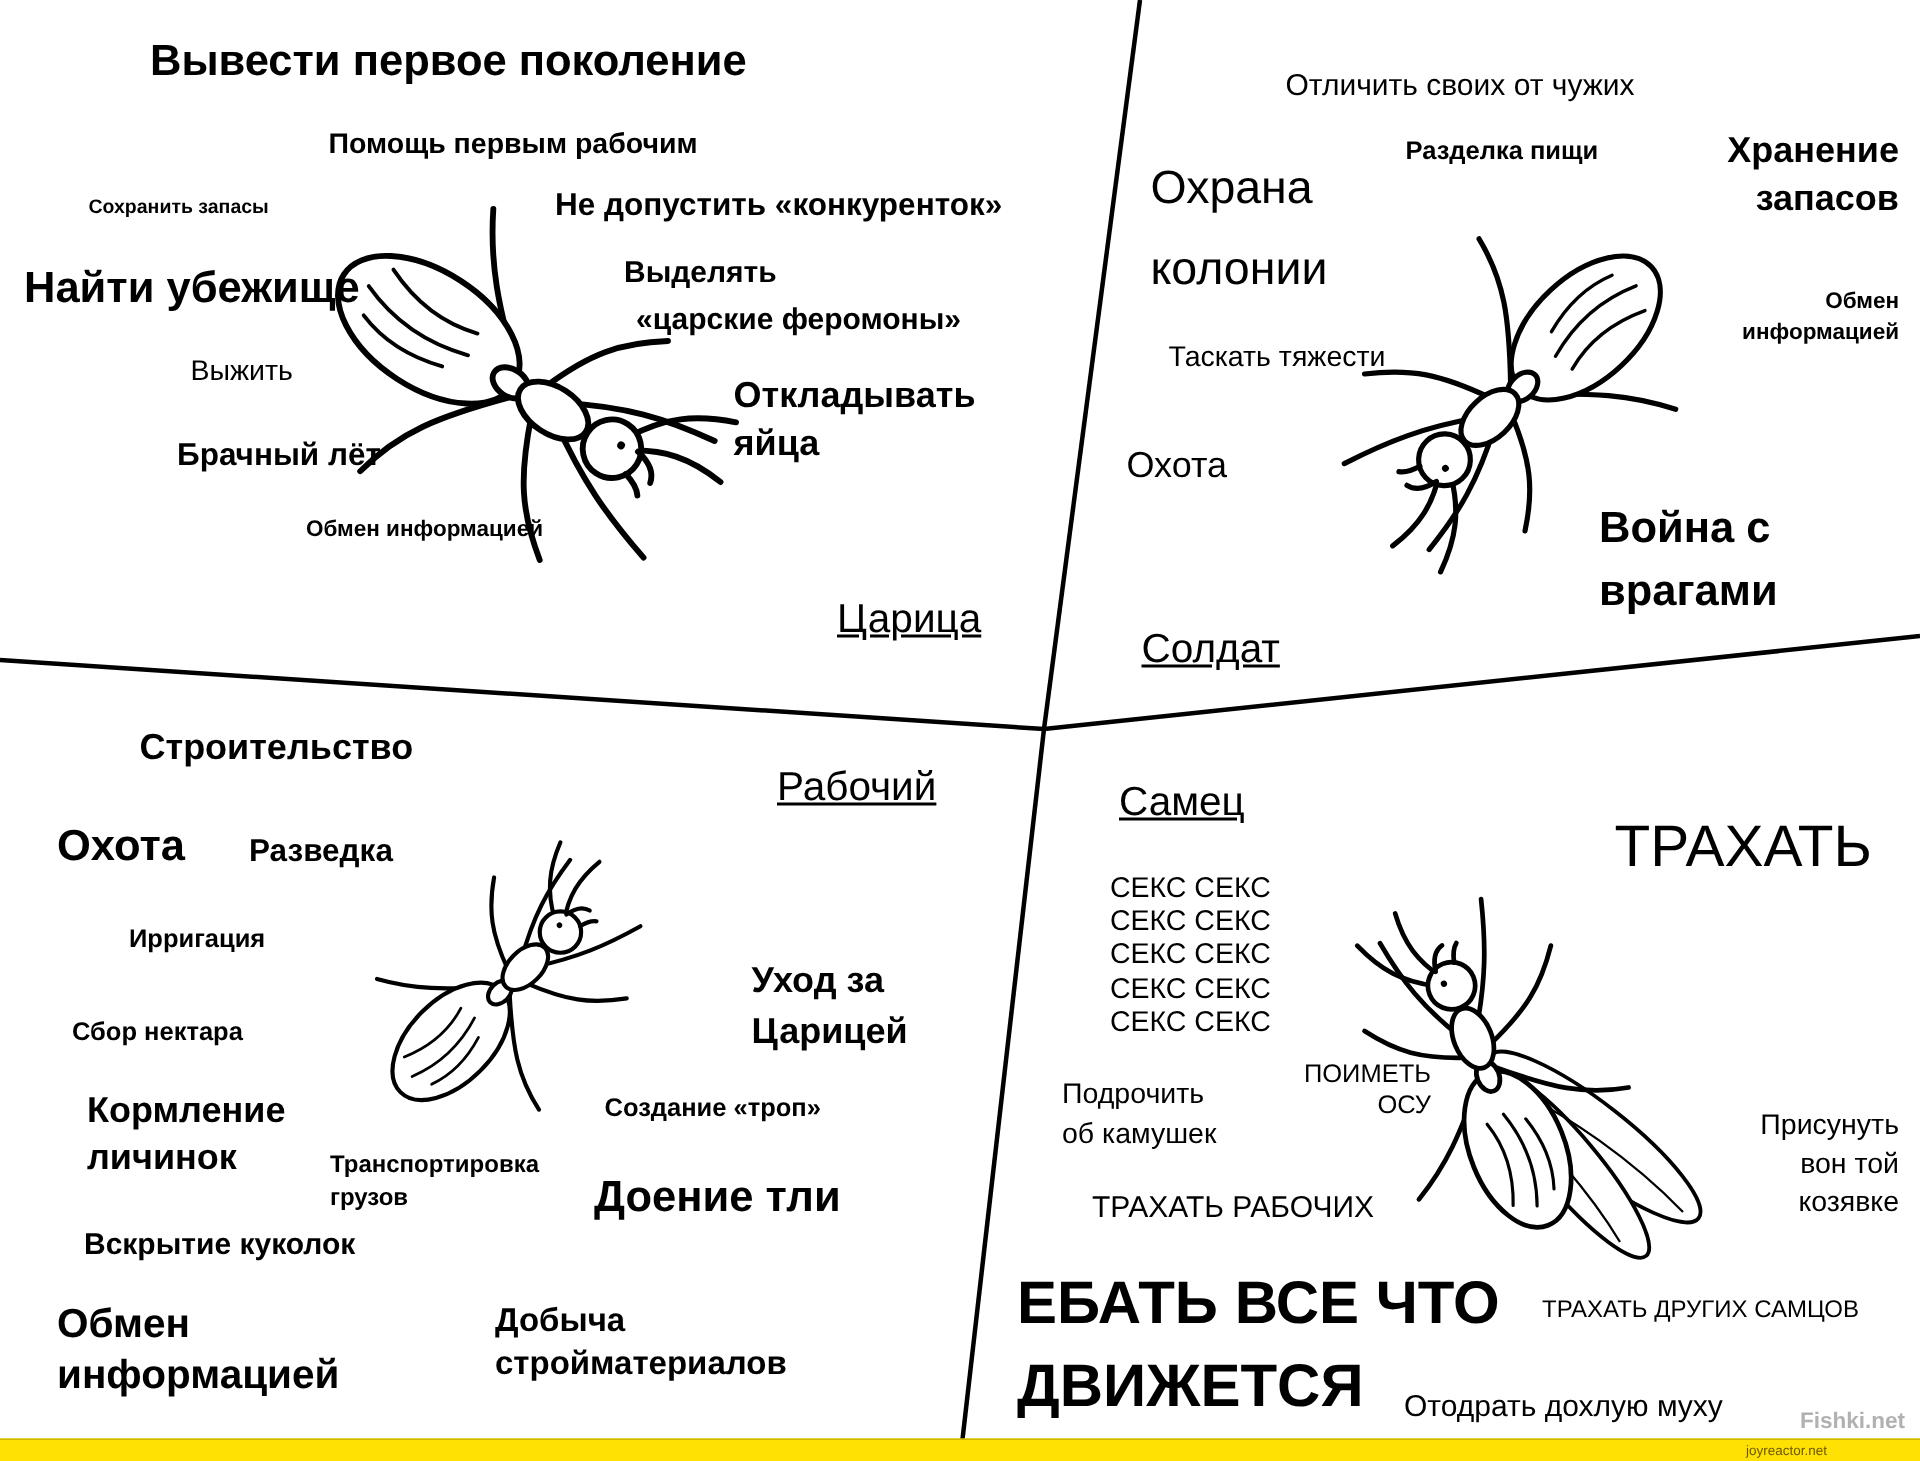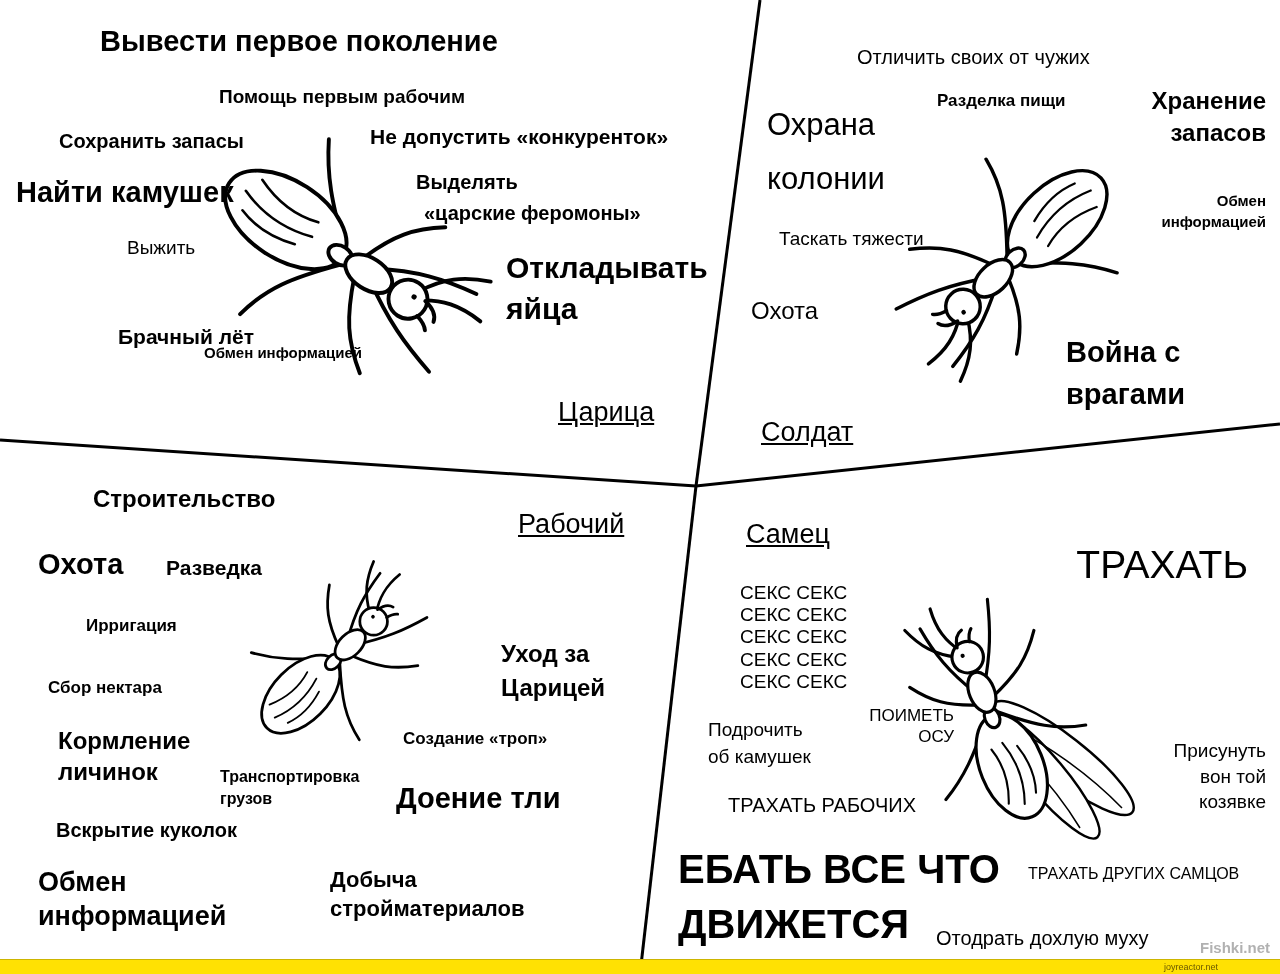--- a/index.html
+++ b/index.html
@@ -72,36 +72,36 @@
       <path fill="none" stroke-width="1.5" d="M 995,730 C 1030,760 1060,795 1080,828"></path>
     </g>
 
     <use href="#ant-shape" transform="translate(985,700) rotate(-112) scale(1.05)"></use>
   </svg>
 
   <div class="label b" style="left:100px; top:24px; font-size:29px;">Вывести первое поколение</div>
 
   <div class="label b" style="left:219px; top:86px; font-size:19px;">Помощь первым рабочим</div>
 
-  <div class="label b" style="left:59px; top:130px; font-size:20px;">Сохранить запасы</div>
-
-  <div class="label b" style="left:16px; top:175px; font-size:29px;">Найти камушек</div>
+  <div class="label b" style="left:59px; top:130px; font-size:13px;">Сохранить запасы</div>
+
+  <div class="label b" style="left:16px; top:175px; font-size:29px;">Найти убежище</div>
 
   <div class="label b" style="left:370px; top:125px; font-size:21px;">Не допустить «конкуренток»</div>
 
   <div class="label b" style="left:416px; top:167px; font-size:20px; line-height:1.55;">
     <span class="line">Выделять</span>
     <span class="line" style="padding-left:8px;">«царские феромоны»</span>
   </div>
 
   <div class="label" style="left:127px; top:237px; font-size:19px;">Выжить</div>
 
-  <div class="label b" style="left:118px; top:292px; font-size:21px;margin-top:33px;">Брачный лёт</div>
-
-  <div class="label b" style="left:506px; top:248px; font-size:30px; line-height:1.35;">
+  <div class="label b" style="left:118px; top:292px; font-size:21px;">Брачный лёт</div>
+
+  <div class="label b" style="left:489px; top:248px; font-size:24px; line-height:1.35;">
     <span class="line">Откладывать</span>
     <span class="line">яйца</span>
   </div>
 
   <div class="label b" style="left:204px; top:344px; font-size:15px;">Обмен информацией</div>
 
   <div class="label u" style="left:558px; top:397px; font-size:27px;">Царица</div>
 
   <div class="label" style="left:857px; top:46px; font-size:20px;">Отличить своих от чужих</div>
 

